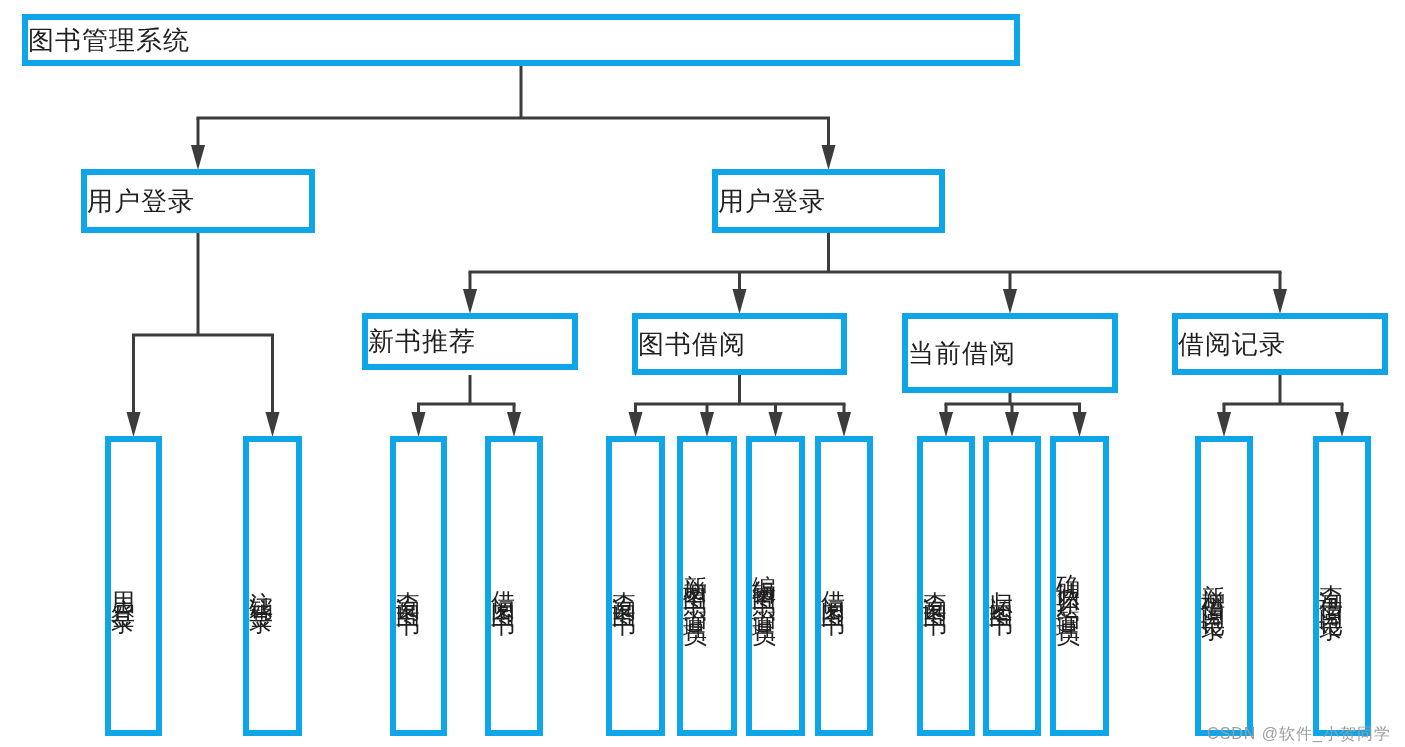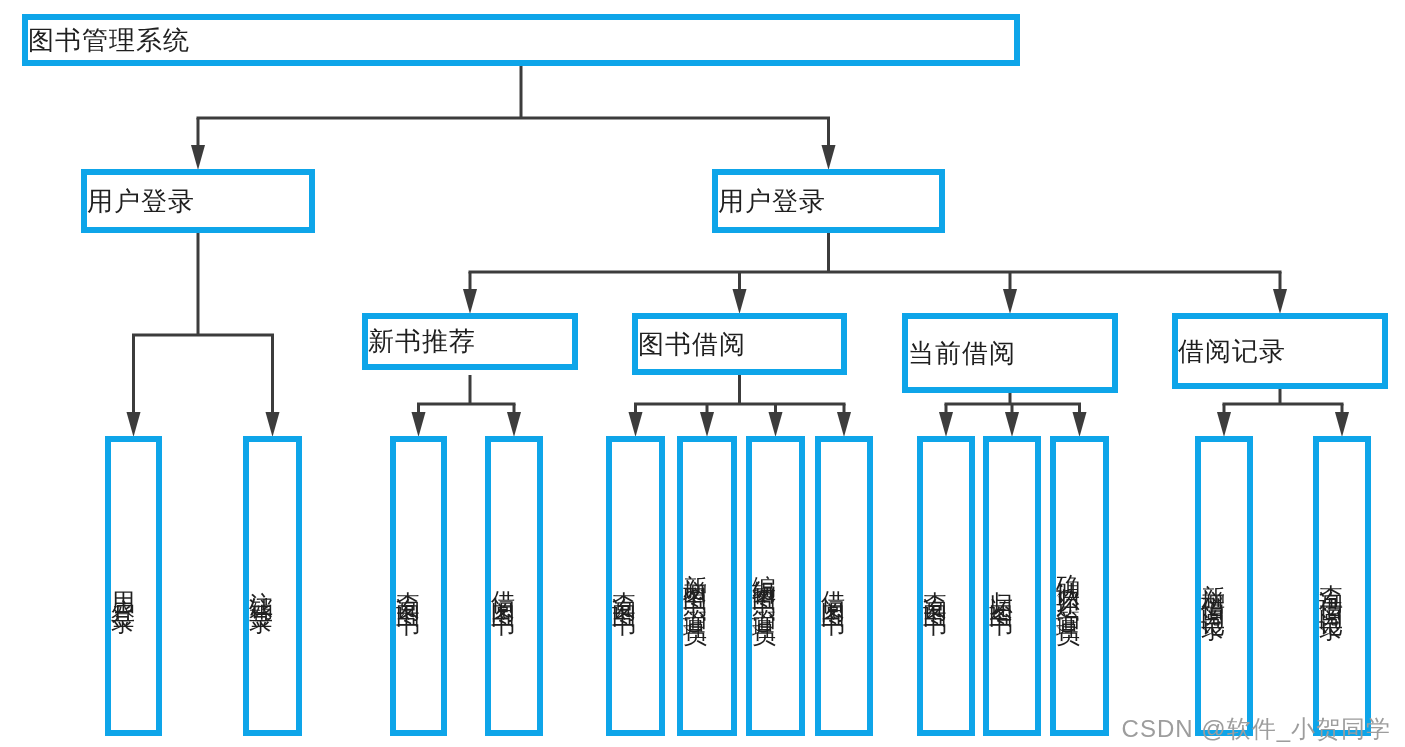--- a/index.html
+++ b/index.html
@@ -40,21 +40,21 @@
     text-orientation:mixed;
     font-size:24px;
     letter-spacing:7px;
     line-height:1;
     white-space:nowrap;
   }
   #watermark{
     position:absolute;
     right:14px;
     bottom:2px;
-    font-size:24px;
+    font-size:16px;
     color:#9d9d9d;
     letter-spacing:1px;
     z-index:3;
     white-space:nowrap;
   }
 </style>
 </head>
 <body>
 
 <div id="stage">
@@ -124,21 +124,21 @@
     </div>
     <div class="node h" style="left: 362px; top: 313px; width: 216px; height: 57px;">
       <span>新书推荐</span>
     </div>
     <div class="node h" style="left: 632px; top: 313px; width: 215px; height: 62px;">
       <span>图书借阅</span>
     </div>
     <div class="node h" style="left: 902px; top: 313px; width: 216px; height: 80px;">
       <span>当前借阅</span>
     </div>
-    <div class="node h" style="left: 1172px; top: 313px; width: 216px; height: 76px;">
+    <div class="node h" style="left: 1172px; top: 313px; width: 216px; height: 62px;">
       <span>借阅记录</span>
     </div>
     <div class="node v" style="left: 105px; top: 436px; width: 57px; height: 300px;">
       <span>用户登录</span>
     </div>
     <div class="node v" style="left: 243px; top: 436px; width: 59px; height: 300px;">
       <span>注销登录</span>
     </div>
     <div class="node v" style="left: 390px; top: 436px; width: 57px; height: 300px;">
       <span>查询图书</span>

